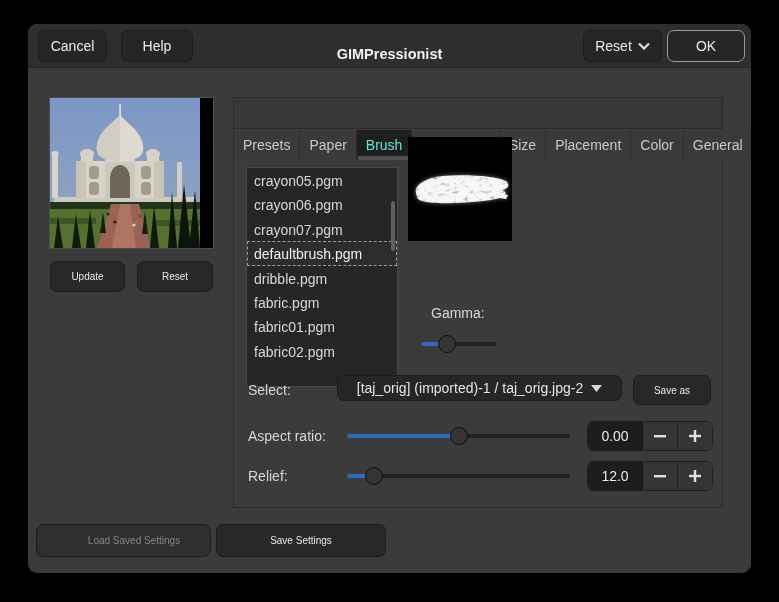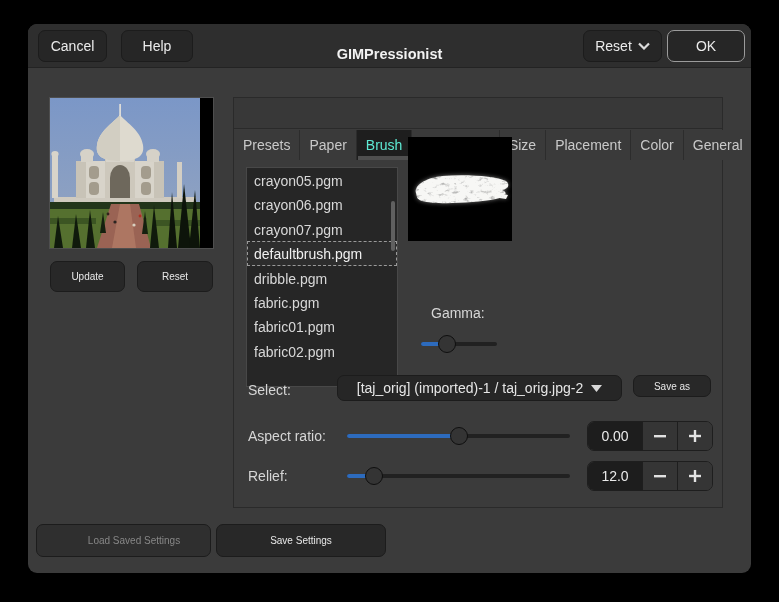--- a/index.html
+++ b/index.html
@@ -261,21 +261,21 @@
 
   <div class="lbl" style="left:220px;top:358px;">Select:</div>
   <div class="dropdown">
     <span>[taj_orig] (imported)-1 / taj_orig.jpg-2</span>
     <span>
       <svg width="11" height="7" viewBox="0 0 11 7">
           <polygon points="0,0 11,0 5.5,7" fill="#d8d8d8"></polygon>
         </svg>
     </span>
   </div>
-  <div class="btn" style="left:605px;top:351px;width:78px;height:22px;">
+  <div class="btn" style="left:605px;top:351px;width:78px;height:30px;">
     <span>Save as</span>
   </div>
 
   <div class="lbl" style="left:220px;top:404px;">Aspect ratio:</div>
   <div class="slider" style="left:319px;top:403px;width:223px;">
     <div class="sl-track"></div>
     <div class="sl-fill" style="width: 50%;"></div>
     <div class="sl-handle" style="left: calc(50% - 9px);"></div>
   </div>
   <div class="spin" style="left:559px;top:397px;">

